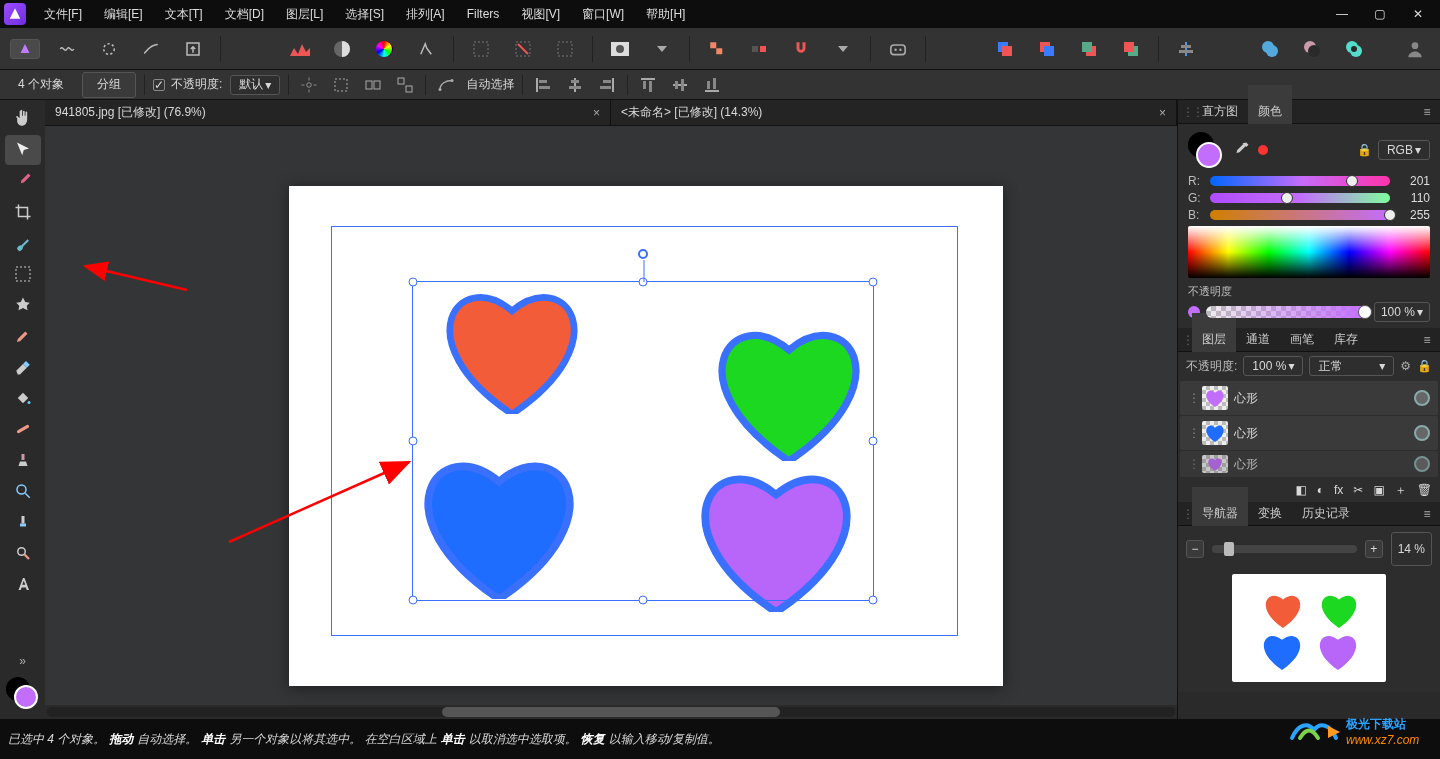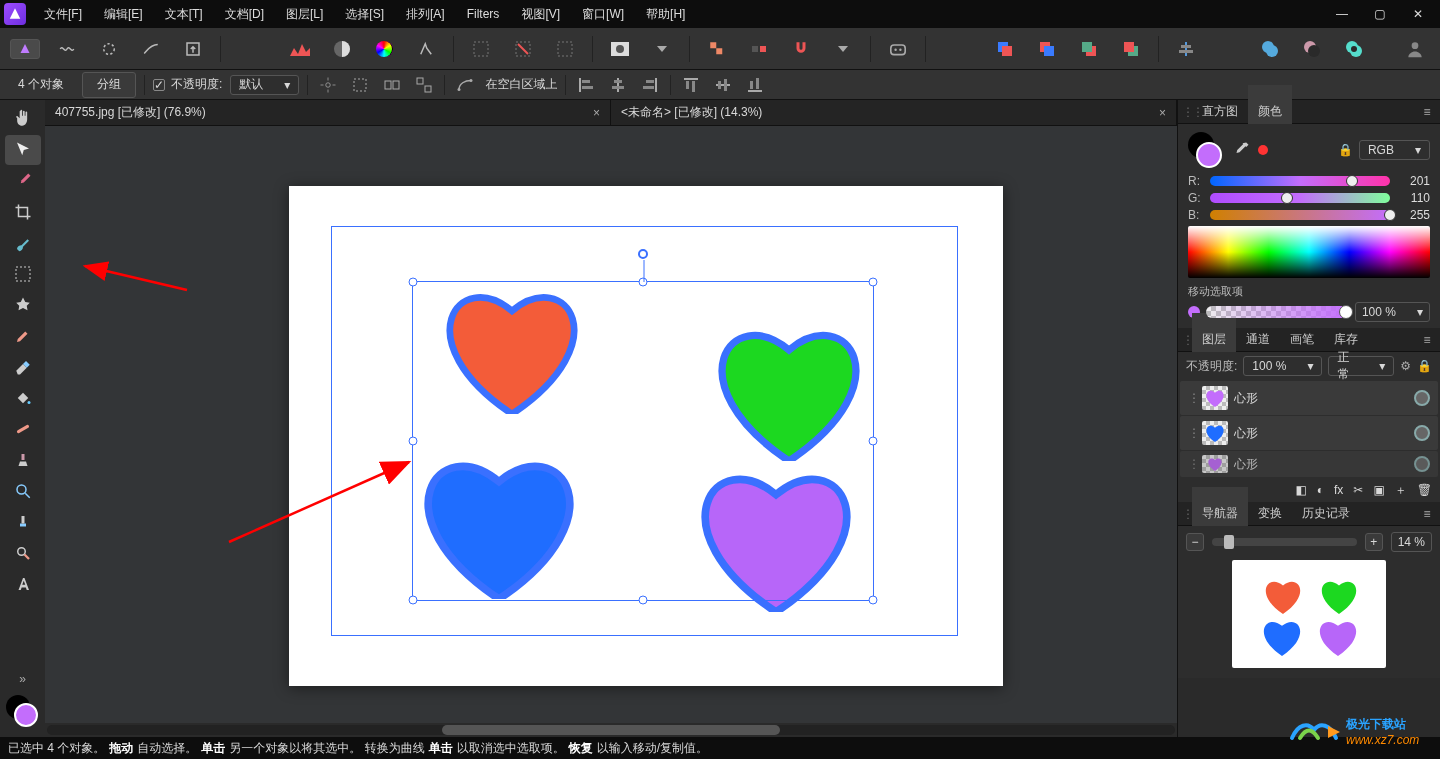--- a/index.html
+++ b/index.html
@@ -25,21 +25,21 @@
   
   .toolbar{height:42px;background:var(--bg2);display:flex;align-items:center;gap:12px;padding:0 10px;border-bottom:1px solid #111;}
   .tb-icon{width:30px;height:30px;display:flex;align-items:center;justify-content:center;border-radius:4px;}
   .tb-icon.sel{background:#4a4a4a;}
   .tb-sep{width:1px;height:26px;background:#222;}
   .toolbar2{height:30px;background:var(--bg2);display:flex;align-items:center;gap:8px;padding:0 8px;border-bottom:1px solid #111;}
   .count-box{padding:2px 10px;}
   .btn28{height:26px;padding:0 14px;display:flex;align-items:center;justify-content:center;background:#3a3a3a;border:1px solid #555;border-radius:3px;color:#ddd;}
   .chk{display:flex;align-items:center;gap:6px;}
   .chk .box{width:12px;height:12px;border:1px solid #888;border-radius:2px;display:inline-flex;align-items:center;justify-content:center;background:#333;}
-  .sel{height:20px;padding:0 8px;display:flex;align-items:center;gap:21px;background:#2e2e2e;border:1px solid #555;border-radius:3px;}
+  .sel{height:20px;padding:0 8px;display:flex;align-items:center;gap:2px;background:#2e2e2e;border:1px solid #555;border-radius:3px;}
   .mini-icon{width:24px;height:24px;display:flex;align-items:center;justify-content:center;}
   
   .main{flex:1;display:flex;min-height:0;}
   .tool-dock{width:45px;background:var(--bg1);display:flex;flex-direction:column;align-items:center;padding-top:4px;gap:0;}
   .tool-dock .tool{width:36px;height:30px;display:flex;align-items:center;justify-content:center;border-radius:4px;margin-bottom:1px;}
   .tool-dock .tool.active{background:#4a4a4a;}
   .tool-dock .gap{flex:1;}
   .center{flex:1;display:flex;flex-direction:column;min-width:0;background:var(--bg1);}
   .tabs{height:26px;display:flex;align-items:stretch;background:var(--bg1);border-bottom:1px solid #111;}
   .tab{flex:1;display:flex;align-items:center;padding:0 10px;gap:8px;color:#ccc;background:#242424;border-right:1px solid #111;}
@@ -96,21 +96,21 @@
     repeating-conic-gradient(#bbb 0 25%,#eee 0 50%) 0 0/8px 8px;border-radius:2px;}
   .layer .eye{width:16px;height:16px;border-radius:50%;background:#666;border:2px solid #8aa;}
   .layer-icons{height:24px;display:flex;align-items:center;justify-content:flex-end;gap:10px;padding:0 8px;color:#bbb;}
   
   .nav-section{background:#2d2d2d;padding:6px 8px 10px;}
   .zoom-row{display:flex;align-items:center;gap:8px;margin-bottom:8px;}
   .zoom-track{flex:1;height:8px;background:#444;position:relative;border-radius:4px;}
   .zoom-knob{position:absolute;left:12%;top:50%;width:10px;height:14px;background:#bbb;border-radius:2px;transform:translate(-50%,-50%);}
   .nav-preview{width:154px;height:108px;margin:0 auto;background:#fff;border-radius:2px;position:relative;}
   
-  .statusbar{height:22px;background:var(--status);display:flex;align-items:center;padding:0 8px;color:#cfcfcf;gap:4px;font-size:12px;}
+  .statusbar{height:40px;background:var(--status);display:flex;align-items:center;padding:0 8px;color:#cfcfcf;gap:4px;font-size:12px;font-style:italic;}
   .statusbar b{color:#fff;font-weight:700;}
   .wm{position:absolute;right:6px;bottom:6px;pointer-events:none;}
   .panel-grip{width:10px;color:#666;letter-spacing:-2px;}
   .sq-btn{width:18px;height:18px;display:flex;align-items:center;justify-content:center;background:#3a3a3a;border:1px solid #555;border-radius:3px;}
 </style>
 </head>
 <body>
 
 <div class="menubar">
   <div class="logo">
@@ -353,21 +353,21 @@
       </svg>
     </div>
   <div class="tb-sep" style="height:20px"></div>
   <div class="mini-icon">
       <svg width="18" height="18" viewBox="0 0 24 24">
         <path stroke="#aaa" fill="none" stroke-width="2" d="M4 18c0-8 8-12 16-12"></path>
         <circle cx="4" cy="18" r="2" fill="#aaa"></circle>
         <circle cx="20" cy="6" r="2" fill="#aaa"></circle>
       </svg>
     </div>
-  <span>在空白区域上</span>
+  <span>自动选择</span>
   <div class="tb-sep" style="height:20px"></div>
   <div class="mini-icon">
       <svg width="18" height="18">
         <line x1="3" y1="2" x2="3" y2="16" stroke="#aaa" stroke-width="2"></line>
         <rect x="5" y="4" width="8" height="3" fill="#888"></rect>
         <rect x="5" y="10" width="11" height="3" fill="#888"></rect>
       </svg>
     </div>
   <div class="mini-icon">
       <svg width="18" height="18">
@@ -500,21 +500,21 @@
     <div class="tool" style="color:#aaa;">»</div>
     <div style="position:relative;width:34px;height:34px;margin-bottom:8px;">
       <div style="position:absolute;left:0;top:0;width:24px;height:24px;border-radius:50%;background:#000;"></div>
       <div style="position:absolute;left:8px;top:8px;width:24px;height:24px;border-radius:50%;background:#c36dfc;border:2px solid #fff;"></div>
     </div>
   </div>
 
   <div class="center">
     <div class="tabs">
       <div class="tab">
-        <span>407755.jpg [已修改] (76.9%)</span>
+        <span>941805.jpg [已修改] (76.9%)</span>
         <span class="close">×</span>
       </div>
       <div class="tab">
         <span>&lt;未命名&gt; [已修改] (14.3%)</span>
         <span class="close">×</span>
       </div>
     </div>
     <div class="canvas-wrap">
       <div class="artboard"></div>
 
@@ -614,21 +614,21 @@
       </div>
       <div class="slider-row">
         <span class="lbl">B:</span>
         <div class="track" style="background:linear-gradient(to right,#d08000,#c36dfc)">
             <div class="knob" style="left:100%"></div>
           </div>
         <span class="val">255</span>
       </div>
       <div class="spectrum"></div>
       <div class="opacity-row">
-        <div class="lbl2">移动选取项</div>
+        <div class="lbl2">不透明度</div>
         <div class="inner">
           <div class="lead-dot"></div>
           <div class="alpha-track">
               <div class="alpha-knob"></div>
             </div>
           <div class="sel" style="padding:0 6px">
               <span>100 %</span>
               <span>▾</span>
             </div>
         </div>
@@ -710,21 +710,21 @@
       <div class="ptab">历史记录</div>
       <div class="panel-menu">≡</div>
     </div>
     <div class="nav-section">
       <div class="zoom-row">
         <div class="sq-btn">−</div>
         <div class="zoom-track">
             <div class="zoom-knob"></div>
           </div>
         <div class="sq-btn">+</div>
-        <div class="sel" style="padding:2px 6px">
+        <div class="sel" style="padding:16px 6px">
             <span>14 %</span>
           </div>
       </div>
       <div class="nav-preview">
         <svg style="position:absolute;left:30px;top:18px" width="42" height="36" viewBox="0 0 32 29">
             <path fill="#f35c39" d="M16 29C-8 13 4-4 16 6 28-4 40 13 16 29z"></path>
           </svg>
         <svg style="position:absolute;left:86px;top:18px" width="42" height="36" viewBox="0 0 32 29">
             <path fill="#1cd820" d="M16 29C-8 13 4-4 16 6 28-4 40 13 16 29z"></path>
           </svg>
@@ -737,21 +737,21 @@
       </div>
     </div>
   </div>
 </div>
 
 <div class="statusbar">
   <span>已选中 4 个对象。</span>
   <b>拖动</b>
     <span> 自动选择。 </span>
   <b>单击</b>
-    <span> 另一个对象以将其选中。 转换为曲线 </span>
+    <span> 另一个对象以将其选中。 在空白区域上 </span>
   <b>单击</b>
     <span> 以取消选中选取项。 </span>
   <b>恢复</b>
     <span> 以输入移动/复制值。</span>
 </div>
 
 <div class="wm">
   <svg width="150" height="42">
     <g>
       <path d="M8 30 C14 16,24 14,30 22 C36 14,46 16,52 30" fill="none" stroke="#2aa3ff" stroke-width="4" stroke-linecap="round"></path>

